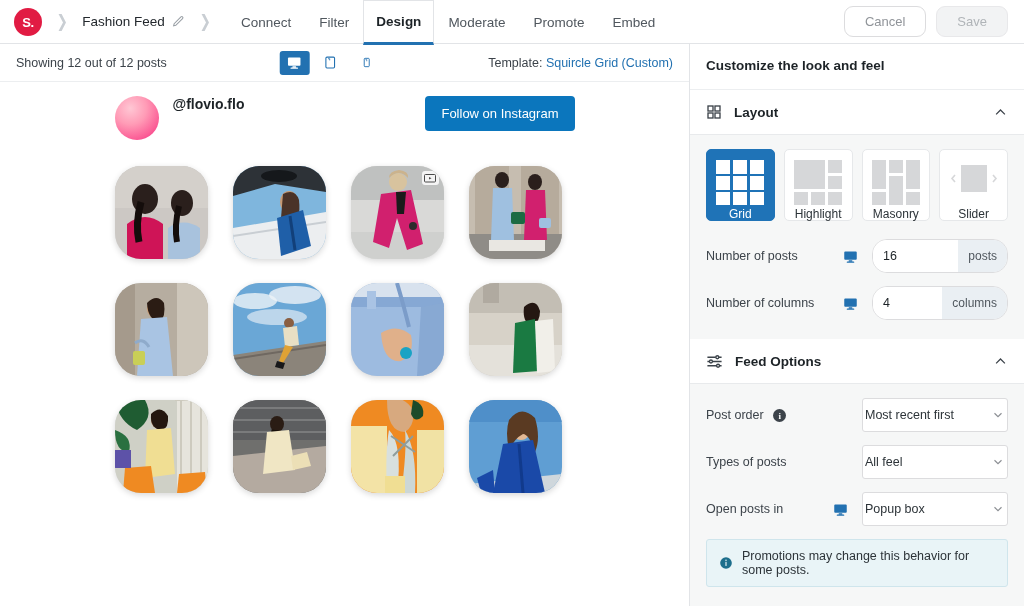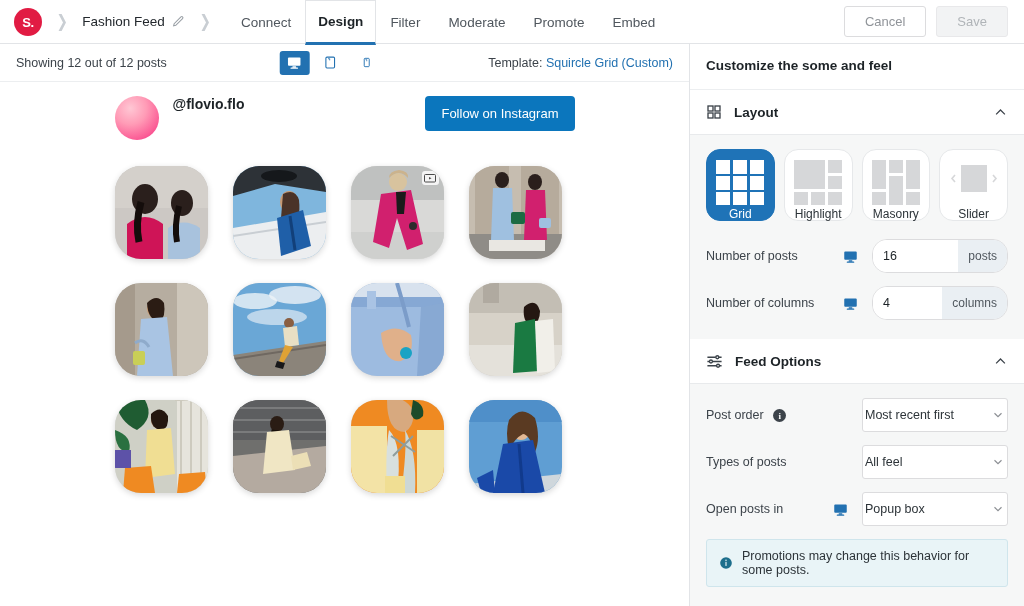--- a/index.html
+++ b/index.html
@@ -56,21 +56,21 @@
     border-bottom: 3px solid #2271b1;
     height: 45px;
     padding: 0 12px;
   }
   .topbar-actions {
     margin-left: auto; display: flex; align-items: center; gap: 10px;
     padding-right: 16px;
   }
   .btn-cancel, .btn-save {
     font-size: 13px; font-family: "Liberation Sans", sans-serif;
-    padding: 7px 20px; border-radius: 3px; cursor: pointer;
+    padding: 7px 20px; border-radius: 9px; cursor: pointer;
     background: #fff;
   }
   .btn-cancel { border: 1px solid #dcdcde; color: #909499; }
   .btn-save { border: 1px solid #e8e8ea; background:#f2f3f4; color: #b0b4b8; }
 
   
   .body-split { display: flex; flex: 1; min-height: 0; }
 
   
   .preview-pane {
@@ -171,21 +171,21 @@
   }
   .section-head .sec-icon { margin-right: 12px; display:flex; align-items:center; color: #3c434a; }
   .section-head .sec-label { font-size: 13.5px; font-weight: bold; color: #1d2327; }
   .chevron-up { margin-left: auto; color: #3c434a; display: flex; align-items: center; }
 
   .section-body { padding: 14px 16px 6px 16px; background: #f6f7f7; }
 
   .layout-options { display: flex; gap: 9px; margin-bottom: 18px; }
   .layout-card {
     width: 76px; height: 72px;
-    background: #fff; border: 1px solid #e6e8ea; border-radius: 14px;
+    background: #fff; border: 1px solid #e6e8ea; border-radius: 5px;
     display: flex; flex-direction: column; align-items: center;
     justify-content: flex-start; padding-top: 9px;
     cursor: pointer;
   }
   .layout-card.active { background: #1f73b7; border-color: #1f73b7; }
   .layout-card .lname { font-size: 12px; color: #2c3338; margin-top: auto; margin-bottom: 11px; }
   .layout-card.active .lname { color: #fff; }
   .lthumb { width: 52px; height: 48px; position: relative; }
 
   .field-row {
@@ -243,22 +243,22 @@
       <span class="pencil-icon">
         <svg width="13" height="13" viewBox="0 0 24 24" fill="none" stroke="currentColor" stroke-width="2">
             <path d="M16.5 3.5a2.1 2.1 0 0 1 3 3L7 19l-4 1 1-4z"></path>
           </svg>
       </span>
     </div>
     <div class="crumb-sep">❯</div>
 
     <div class="tabs">
       <button class="tab">Connect</button>
+      <button class="tab">Filter</button>
       <button class="tab active">Design</button>
-      <button class="tab">Filter</button>
       <button class="tab">Moderate</button>
       <button class="tab">Promote</button>
       <button class="tab">Embed</button>
     </div>
 
     <div class="topbar-actions">
       <button class="btn-cancel">Cancel</button>
       <button class="btn-save">Save</button>
     </div>
   </div>
@@ -466,21 +466,21 @@
                     <path d="M24 70 L8 78 L12 93 L26 93 Z" fill="#1a49a8"></path>
                   </svg></div>
               </div>
             </div>
         </div>
       </div>
     </div>
 
     <div class="sidebar">
 
-      <div class="sidebar-title">Customize the some and feel</div>
+      <div class="sidebar-title">Customize the look and feel</div>
 
       <div class="section-head">
         <span class="sec-icon">
           <svg width="16" height="16" viewBox="0 0 24 24" fill="none" stroke="currentColor" stroke-width="2">
               <rect x="3" y="3" width="7.5" height="7.5"></rect>
               <rect x="13.5" y="3" width="7.5" height="7.5"></rect>
               <rect x="3" y="13.5" width="7.5" height="7.5"></rect>
               <rect x="13.5" y="13.5" width="7.5" height="7.5"></rect>
             </svg>
         </span>

